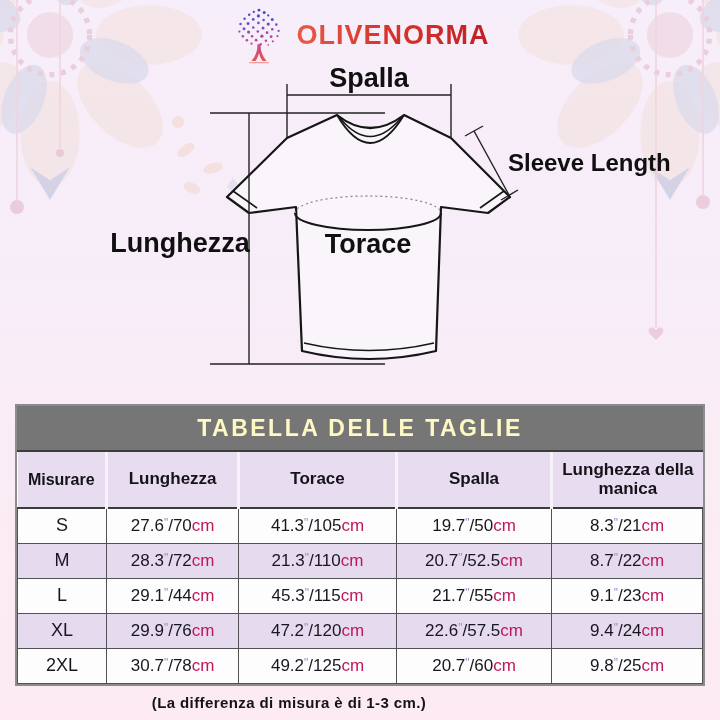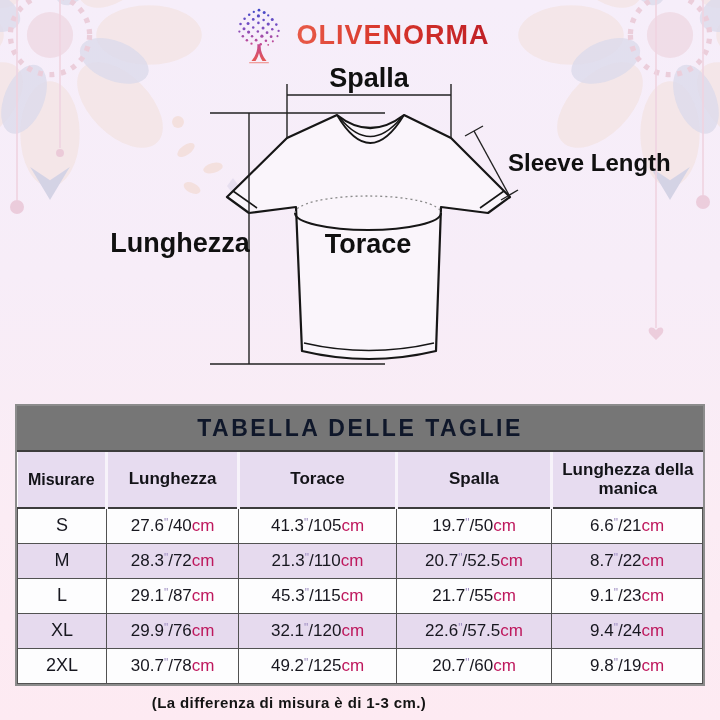--- a/index.html
+++ b/index.html
@@ -34,21 +34,21 @@
   .dlabel-md { font-size:24px; }
 
   
   .table-wrap {
     position:absolute; left:15px; top:404px; width:690px;
     border:2px solid #8c8c8c; background:#fdfdfe;
   }
   .table-title {
     height:46px; background:#767676; border-bottom:2px solid #3c3c3c;
     display:flex; align-items:center; justify-content:center;
-    color:#0f172a; font-weight:bold;
+    color:#fef9c3; font-weight:bold;
   }
   .table-title .main  { font-size:23px; letter-spacing:2.5px; }
   .table-title .suffix{ font-size:17px; letter-spacing:1.5px; }
   table.size-table { width:100%; border-collapse:collapse; table-layout:fixed; }
   .size-table th {
     height:56px; background:#e7dcf0; color:#131318;
     font-size:17px; font-weight:bold; line-height:1.1;
     border-bottom:2px solid #3c3c3c; border-left:3px solid #f7f3fa;
     padding:0 4px;
   }
@@ -247,50 +247,50 @@
           <th>Misurare</th>
           <th>Lunghezza</th>
           <th>Torace</th>
           <th>Spalla</th>
           <th>Lunghezza della manica</th>
         </tr>
     </thead>
     <tbody id="table-body">
         <tr>
           <td class="size-cell">S</td>
-          <td><span>27.6</span><span class="unit-inch">"</span><span>/40</span><span class="unit-cm">cm</span></td>
+          <td><span>27.6</span><span class="unit-inch">"</span><span>/70</span><span class="unit-cm">cm</span></td>
           <td><span>41.3</span><span class="unit-inch">"</span><span>/105</span><span class="unit-cm">cm</span></td>
           <td><span>19.7</span><span class="unit-inch">"</span><span>/50</span><span class="unit-cm">cm</span></td>
-          <td><span>6.6</span><span class="unit-inch">"</span><span>/21</span><span class="unit-cm">cm</span></td>
+          <td><span>8.3</span><span class="unit-inch">"</span><span>/21</span><span class="unit-cm">cm</span></td>
         </tr>
         <tr class="alt">
           <td class="size-cell">M</td>
           <td><span>28.3</span><span class="unit-inch">"</span><span>/72</span><span class="unit-cm">cm</span></td>
           <td><span>21.3</span><span class="unit-inch">"</span><span>/110</span><span class="unit-cm">cm</span></td>
           <td><span>20.7</span><span class="unit-inch">"</span><span>/52.5</span><span class="unit-cm">cm</span></td>
           <td><span>8.7</span><span class="unit-inch">"</span><span>/22</span><span class="unit-cm">cm</span></td>
         </tr>
         <tr>
           <td class="size-cell">L</td>
-          <td><span>29.1</span><span class="unit-inch">"</span><span>/87</span><span class="unit-cm">cm</span></td>
+          <td><span>29.1</span><span class="unit-inch">"</span><span>/44</span><span class="unit-cm">cm</span></td>
           <td><span>45.3</span><span class="unit-inch">"</span><span>/115</span><span class="unit-cm">cm</span></td>
           <td><span>21.7</span><span class="unit-inch">"</span><span>/55</span><span class="unit-cm">cm</span></td>
           <td><span>9.1</span><span class="unit-inch">"</span><span>/23</span><span class="unit-cm">cm</span></td>
         </tr>
         <tr class="alt">
           <td class="size-cell">XL</td>
           <td><span>29.9</span><span class="unit-inch">"</span><span>/76</span><span class="unit-cm">cm</span></td>
-          <td><span>32.1</span><span class="unit-inch">"</span><span>/120</span><span class="unit-cm">cm</span></td>
+          <td><span>47.2</span><span class="unit-inch">"</span><span>/120</span><span class="unit-cm">cm</span></td>
           <td><span>22.6</span><span class="unit-inch">"</span><span>/57.5</span><span class="unit-cm">cm</span></td>
           <td><span>9.4</span><span class="unit-inch">"</span><span>/24</span><span class="unit-cm">cm</span></td>
         </tr>
         <tr>
           <td class="size-cell">2XL</td>
           <td><span>30.7</span><span class="unit-inch">"</span><span>/78</span><span class="unit-cm">cm</span></td>
           <td><span>49.2</span><span class="unit-inch">"</span><span>/125</span><span class="unit-cm">cm</span></td>
           <td><span>20.7</span><span class="unit-inch">"</span><span>/60</span><span class="unit-cm">cm</span></td>
-          <td><span>9.8</span><span class="unit-inch">"</span><span>/19</span><span class="unit-cm">cm</span></td>
+          <td><span>9.8</span><span class="unit-inch">"</span><span>/25</span><span class="unit-cm">cm</span></td>
         </tr>
       </tbody>
   </table>
 </div>
 
 <div class="footer-note">(La differenza di misura è di 1-3 cm.)</div>
 
 </body></html>

